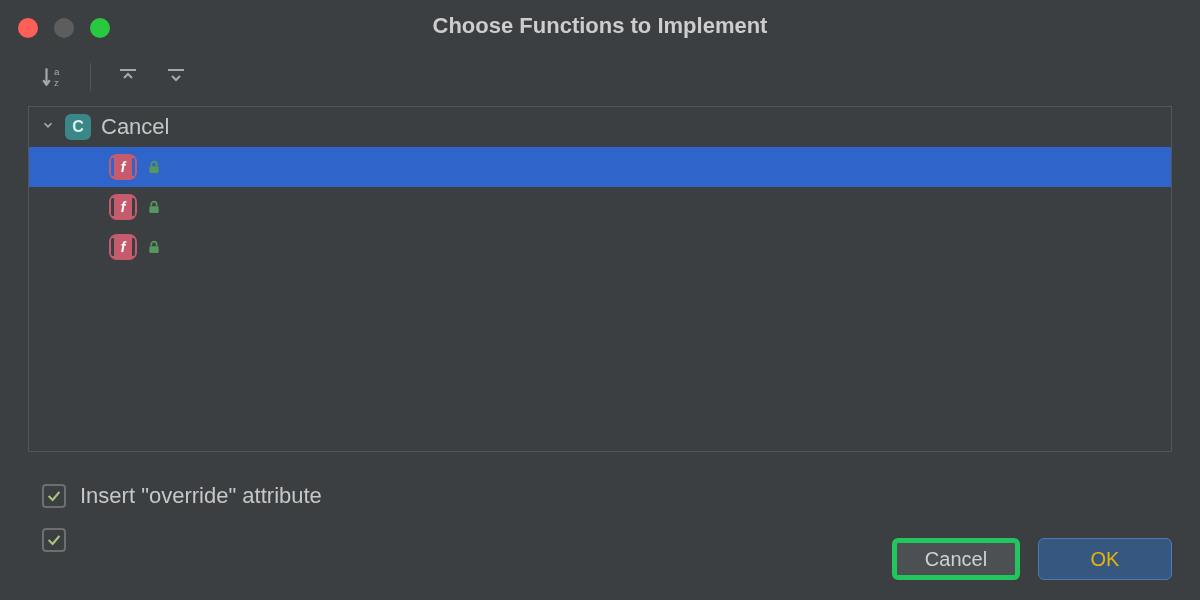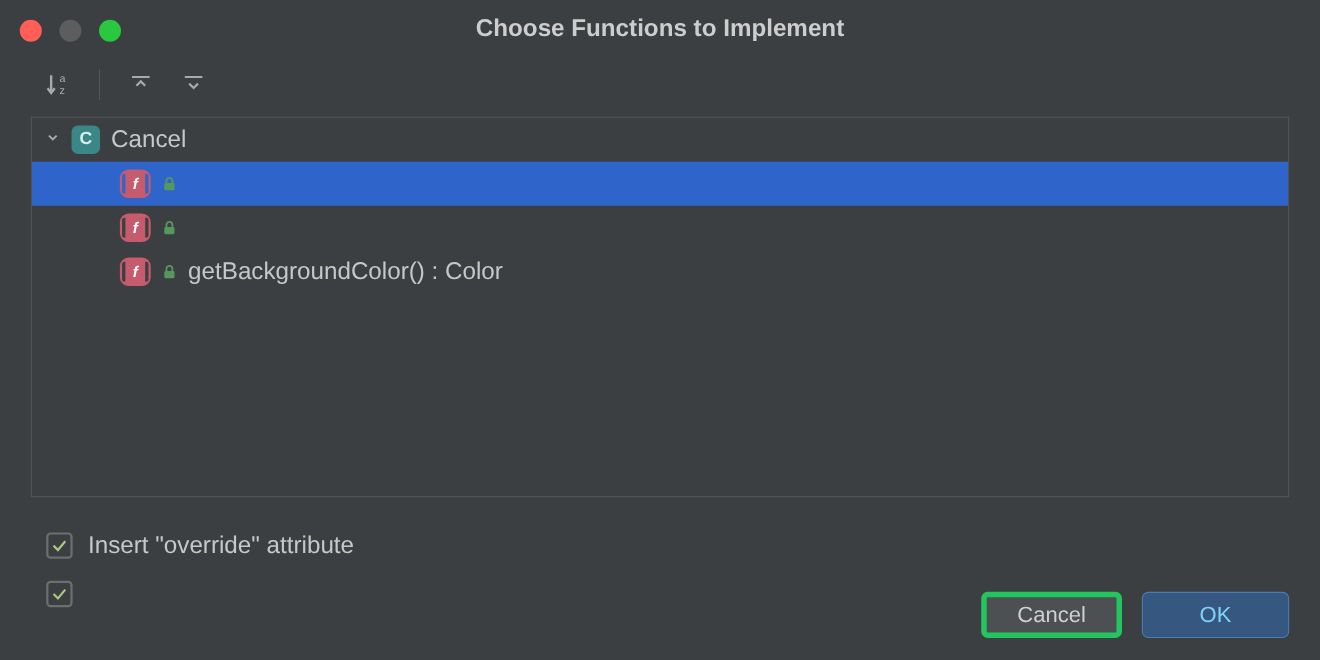--- a/index.html
+++ b/index.html
@@ -143,21 +143,21 @@
     display: inline-flex; align-items:center; justify-content:center;
   }
   .btn-cancel {
     background: #4c5052;
     border: 5px solid #22c55e;
     color: #d0d0d0;
   }
   .btn-ok {
     background: #365880;
     border: 1px solid #4a7bb3;
-    color: #7dd3fc;
+    color: #eab308;
     min-width: 134px;
   }
 </style>
 </head>
 <body>
 
 <div class="titlebar">
   <div class="traffic-lights">
     <div class="tl tl-red"></div>
     <div class="tl tl-gray"></div>
@@ -226,21 +226,20 @@
 
   <div class="tree-row">
     <span class="indent"></span>
     <span class="badge-f">f</span>
     <span class="lock-icon">
       <svg width="16" height="16" viewBox="0 0 24 24">
           <rect x="5" y="11" width="14" height="10" rx="2" fill="#57965c"></rect>
           <path d="M8 11 V8 a4 4 0 0 1 8 0 V11" fill="none" stroke="#57965c" stroke-width="2.5"></path>
         </svg>
     </span>
-    <span class="fn-text">getBackgroundColor() : Color</span>
   </div>
 </div>
 
 <div class="options">
   <label class="checkbox-row">
     <span class="cbox">
       <svg width="16" height="16" viewBox="0 0 24 24" fill="none" stroke="#a9c77d" stroke-width="3">
           <path d="M4 12 L10 18 L20 6"></path>
         </svg>
     </span>

